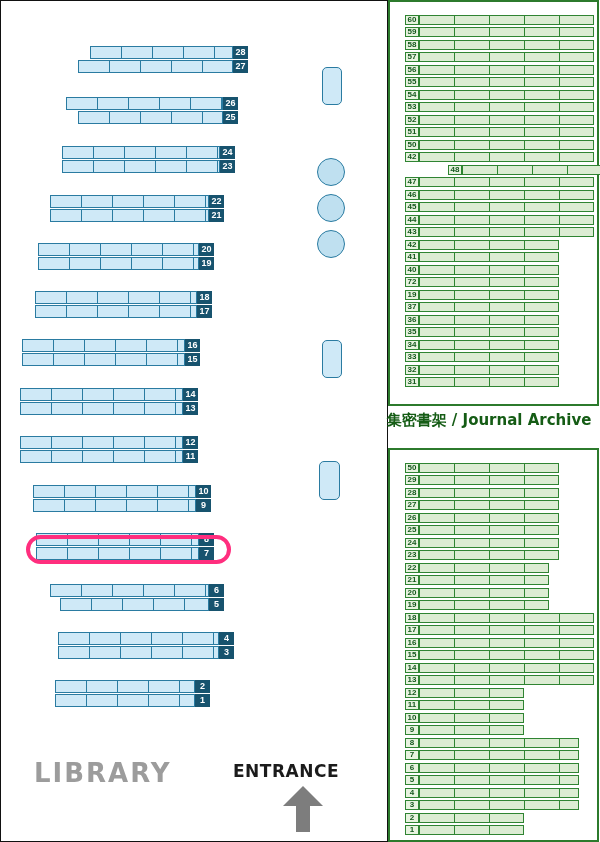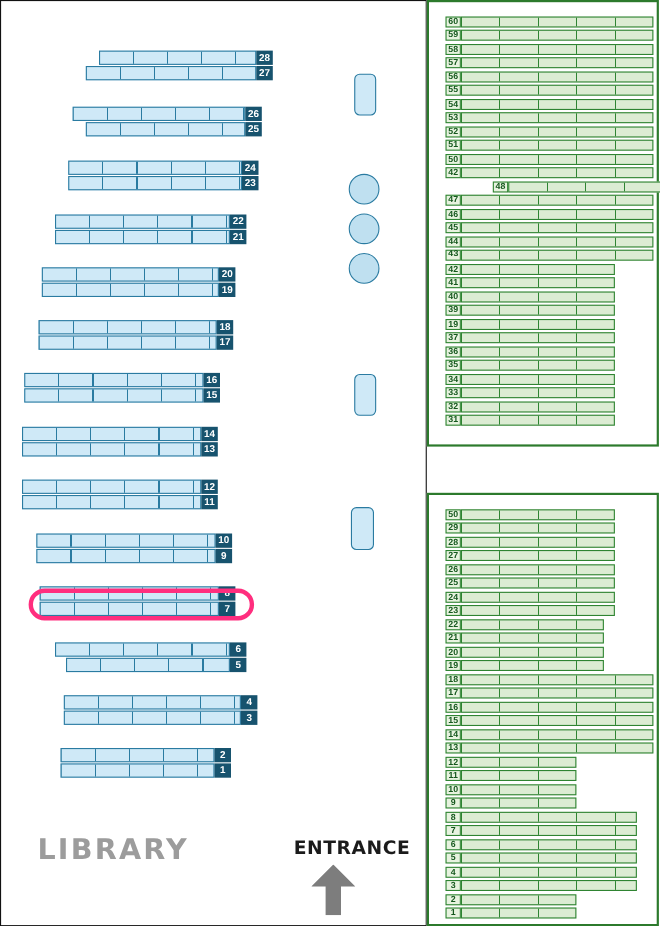--- a/index.html
+++ b/index.html
@@ -60,21 +60,21 @@
     position:absolute;left:378px;top:411px;width:222px;text-align:center;
     font-size:15px;font-weight:bold;color:var(--archive-label-color,#155c15);
     font-family:"DejaVu Sans","Liberation Sans",sans-serif;white-space:nowrap;
   }
   .lib-name{
     position:absolute;left:34px;top:757px;
     font-family:"DejaVu Sans",sans-serif;font-weight:bold;font-size:26px;
     line-height:33px;letter-spacing:2px;color:var(--library-gray,#9c9c9c);
   }
   .entrance{
-    position:absolute;left:233px;top:761px;width:140px;text-align:right;
+    position:absolute;left:233px;top:761px;width:140px;text-align:left;
     font-family:"DejaVu Sans",sans-serif;font-weight:bold;font-size:17px;
     letter-spacing:0.5px;color:var(--entrance-color,#1b1b1b);
   }
   .arrow{position:absolute;left:283px;top:786px;width:40px;height:46px;}
   .arrow polygon{fill:var(--arrow,#7d7d7d);}
 </style>
 </head>
 <body>
 
 <div class="stage" id="stage" style="--outline-black: #111111; --blue-fill: #cfe9f7; --blue-border: #2a7ba1; --blue-badge-bg: #17536e; --blue-badge-text: #ffffff; --green-fill: #dcecd3; --green-border: #2f8432; --green-badge-bg: #e7f3df; --green-badge-text: #14571d; --box-border: #2c7a2c; --highlight: #ff2e7e; --arrow: #7d7d7d; --library-gray: #9c9c9c; --entrance-color: #1b1b1b; --archive-label-color: #155c15;">
@@ -293,21 +293,21 @@
       </div>
       <div class="g-row" style="left: 15px; top: 249.5px;">
         <div class="g-badge">41</div>
         <div class="g-strip" style="width: 140px;"></div>
       </div>
       <div class="g-row" style="left: 15px; top: 263px;">
         <div class="g-badge">40</div>
         <div class="g-strip" style="width: 140px;"></div>
       </div>
       <div class="g-row" style="left: 15px; top: 274.5px;">
-        <div class="g-badge">39</div>
+        <div class="g-badge">72</div>
         <div class="g-strip" style="width: 140px;"></div>
       </div>
       <div class="g-row" style="left: 15px; top: 288px;">
         <div class="g-badge">19</div>
         <div class="g-strip" style="width: 140px;"></div>
       </div>
       <div class="g-row" style="left: 15px; top: 299.5px;">
         <div class="g-badge">37</div>
         <div class="g-strip" style="width: 140px;"></div>
       </div>
@@ -329,20 +329,21 @@
       </div>
       <div class="g-row" style="left: 15px; top: 363px;">
         <div class="g-badge">32</div>
         <div class="g-strip" style="width: 140px;"></div>
       </div>
       <div class="g-row" style="left: 15px; top: 374.5px;">
         <div class="g-badge">31</div>
         <div class="g-strip" style="width: 140px;"></div>
       </div>
     </div>
+  <div class="archive-label">集密書架 / Journal Archive</div>
   <div class="archive-box" id="archive-bottom" style="left: 388px; top: 448px; width: 211px; height: 394px;">
       <div class="g-row" style="left: 15px; top: 13px;">
         <div class="g-badge">50</div>
         <div class="g-strip" style="width: 140px;"></div>
       </div>
       <div class="g-row" style="left: 15px; top: 24.5px;">
         <div class="g-badge">29</div>
         <div class="g-strip" style="width: 140px;"></div>
       </div>
       <div class="g-row" style="left: 15px; top: 38px;">

